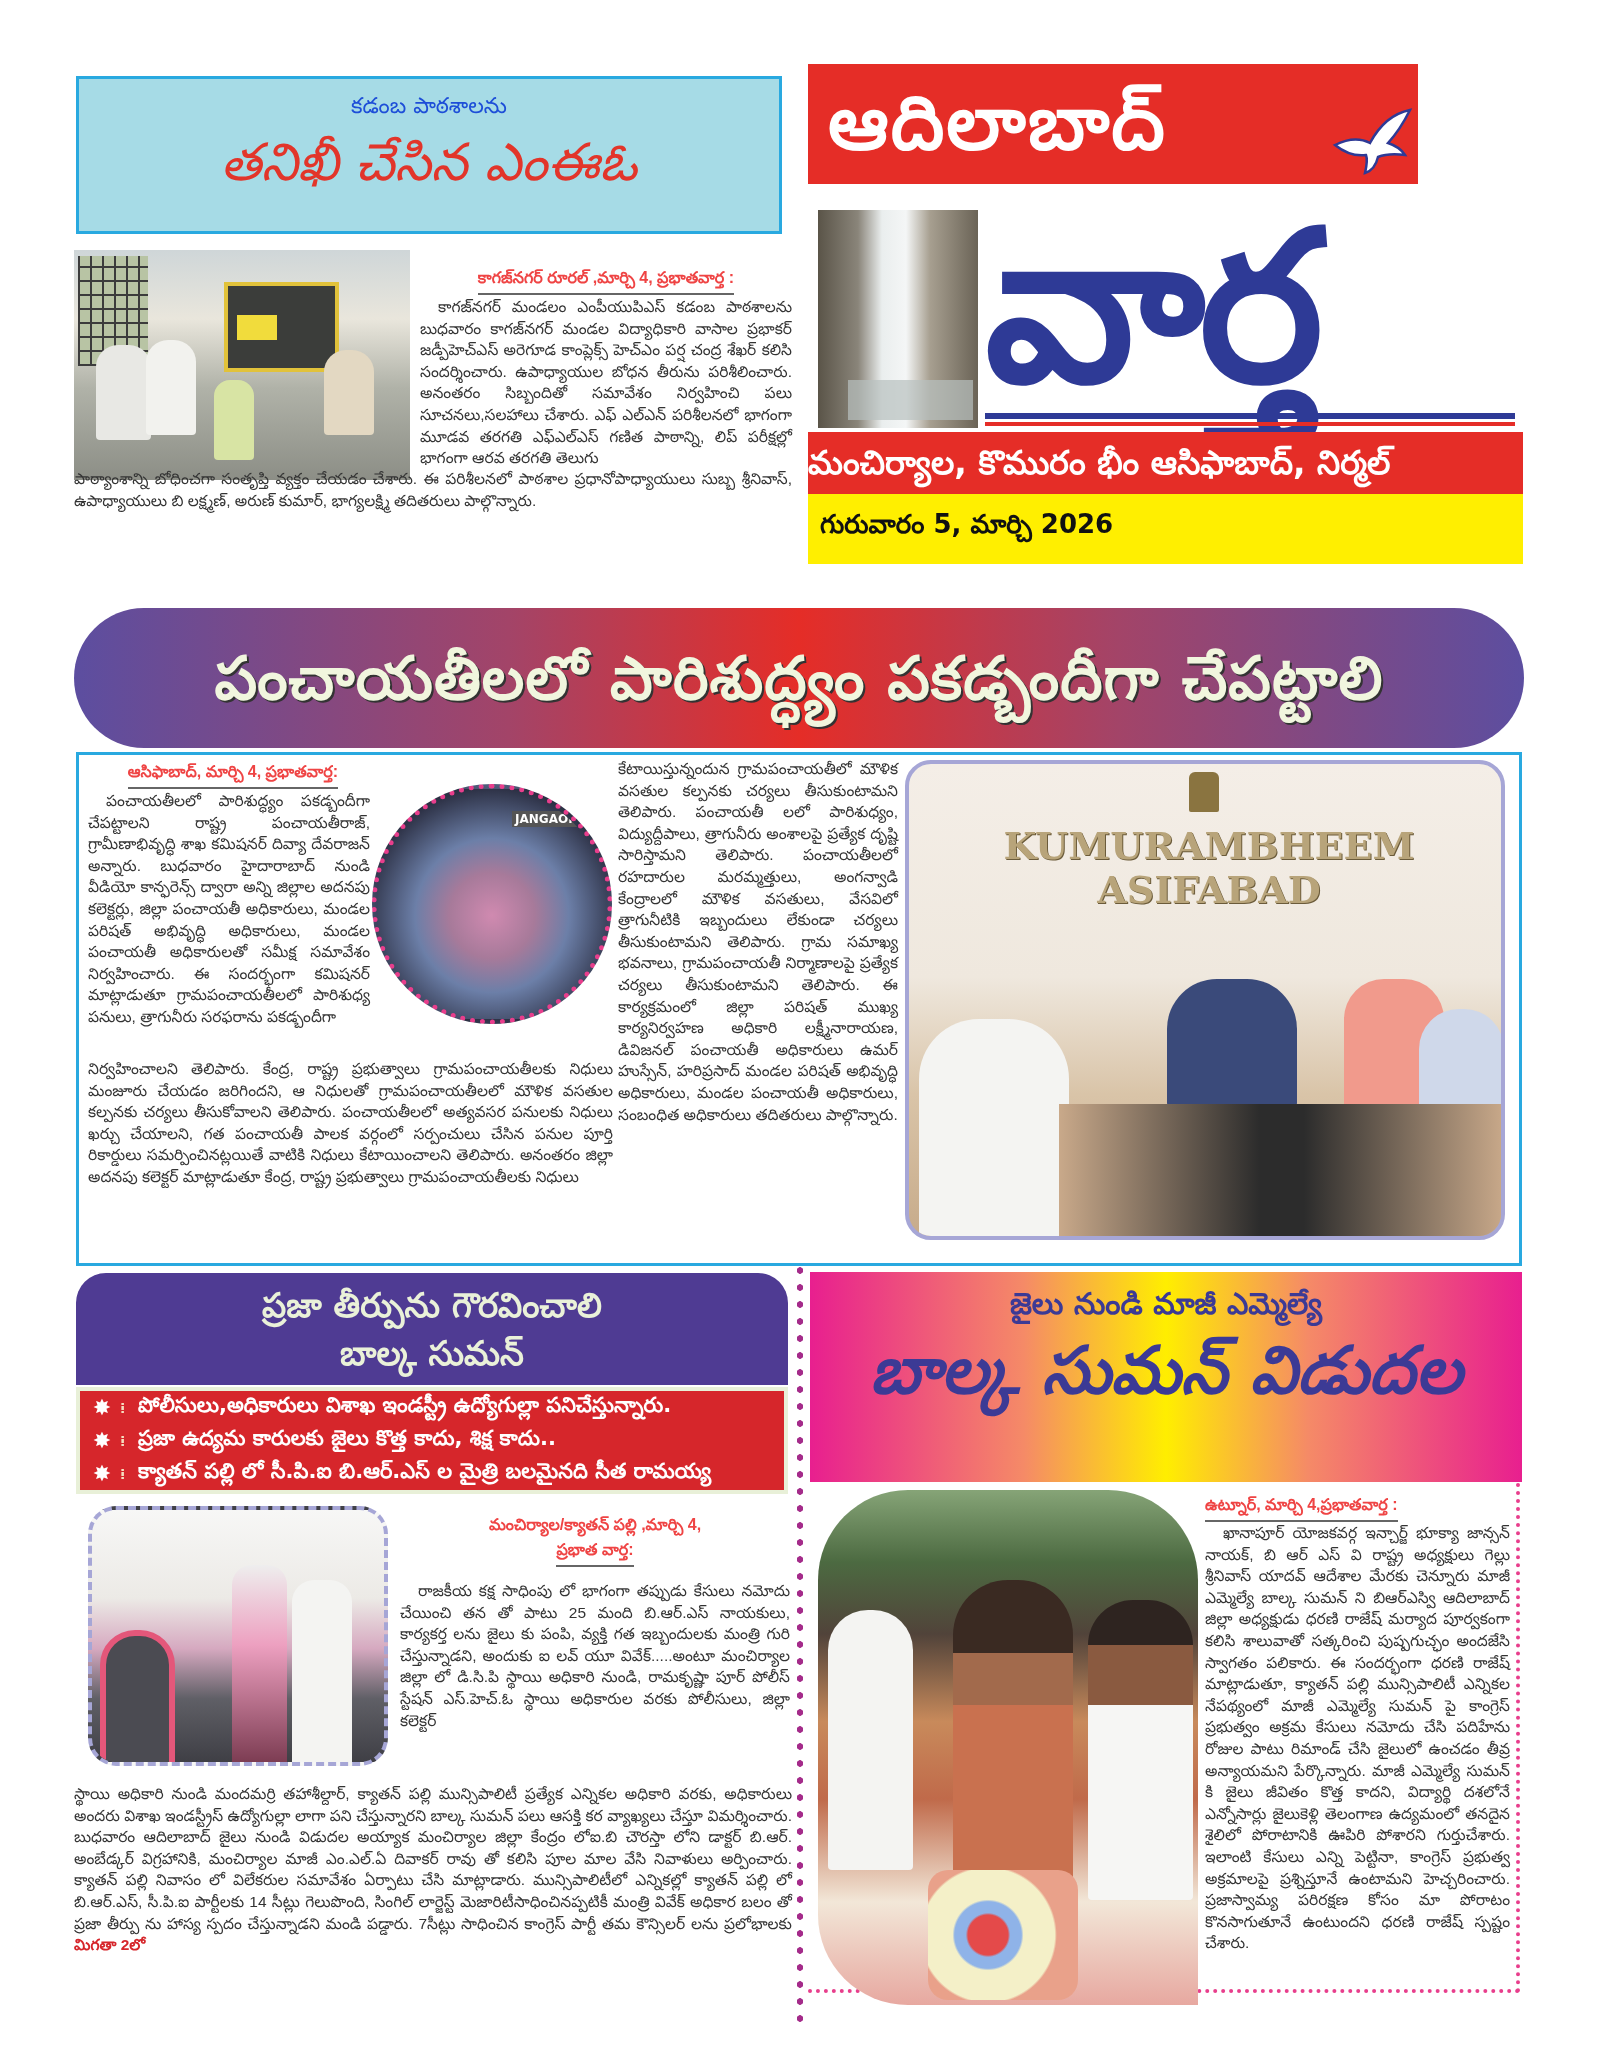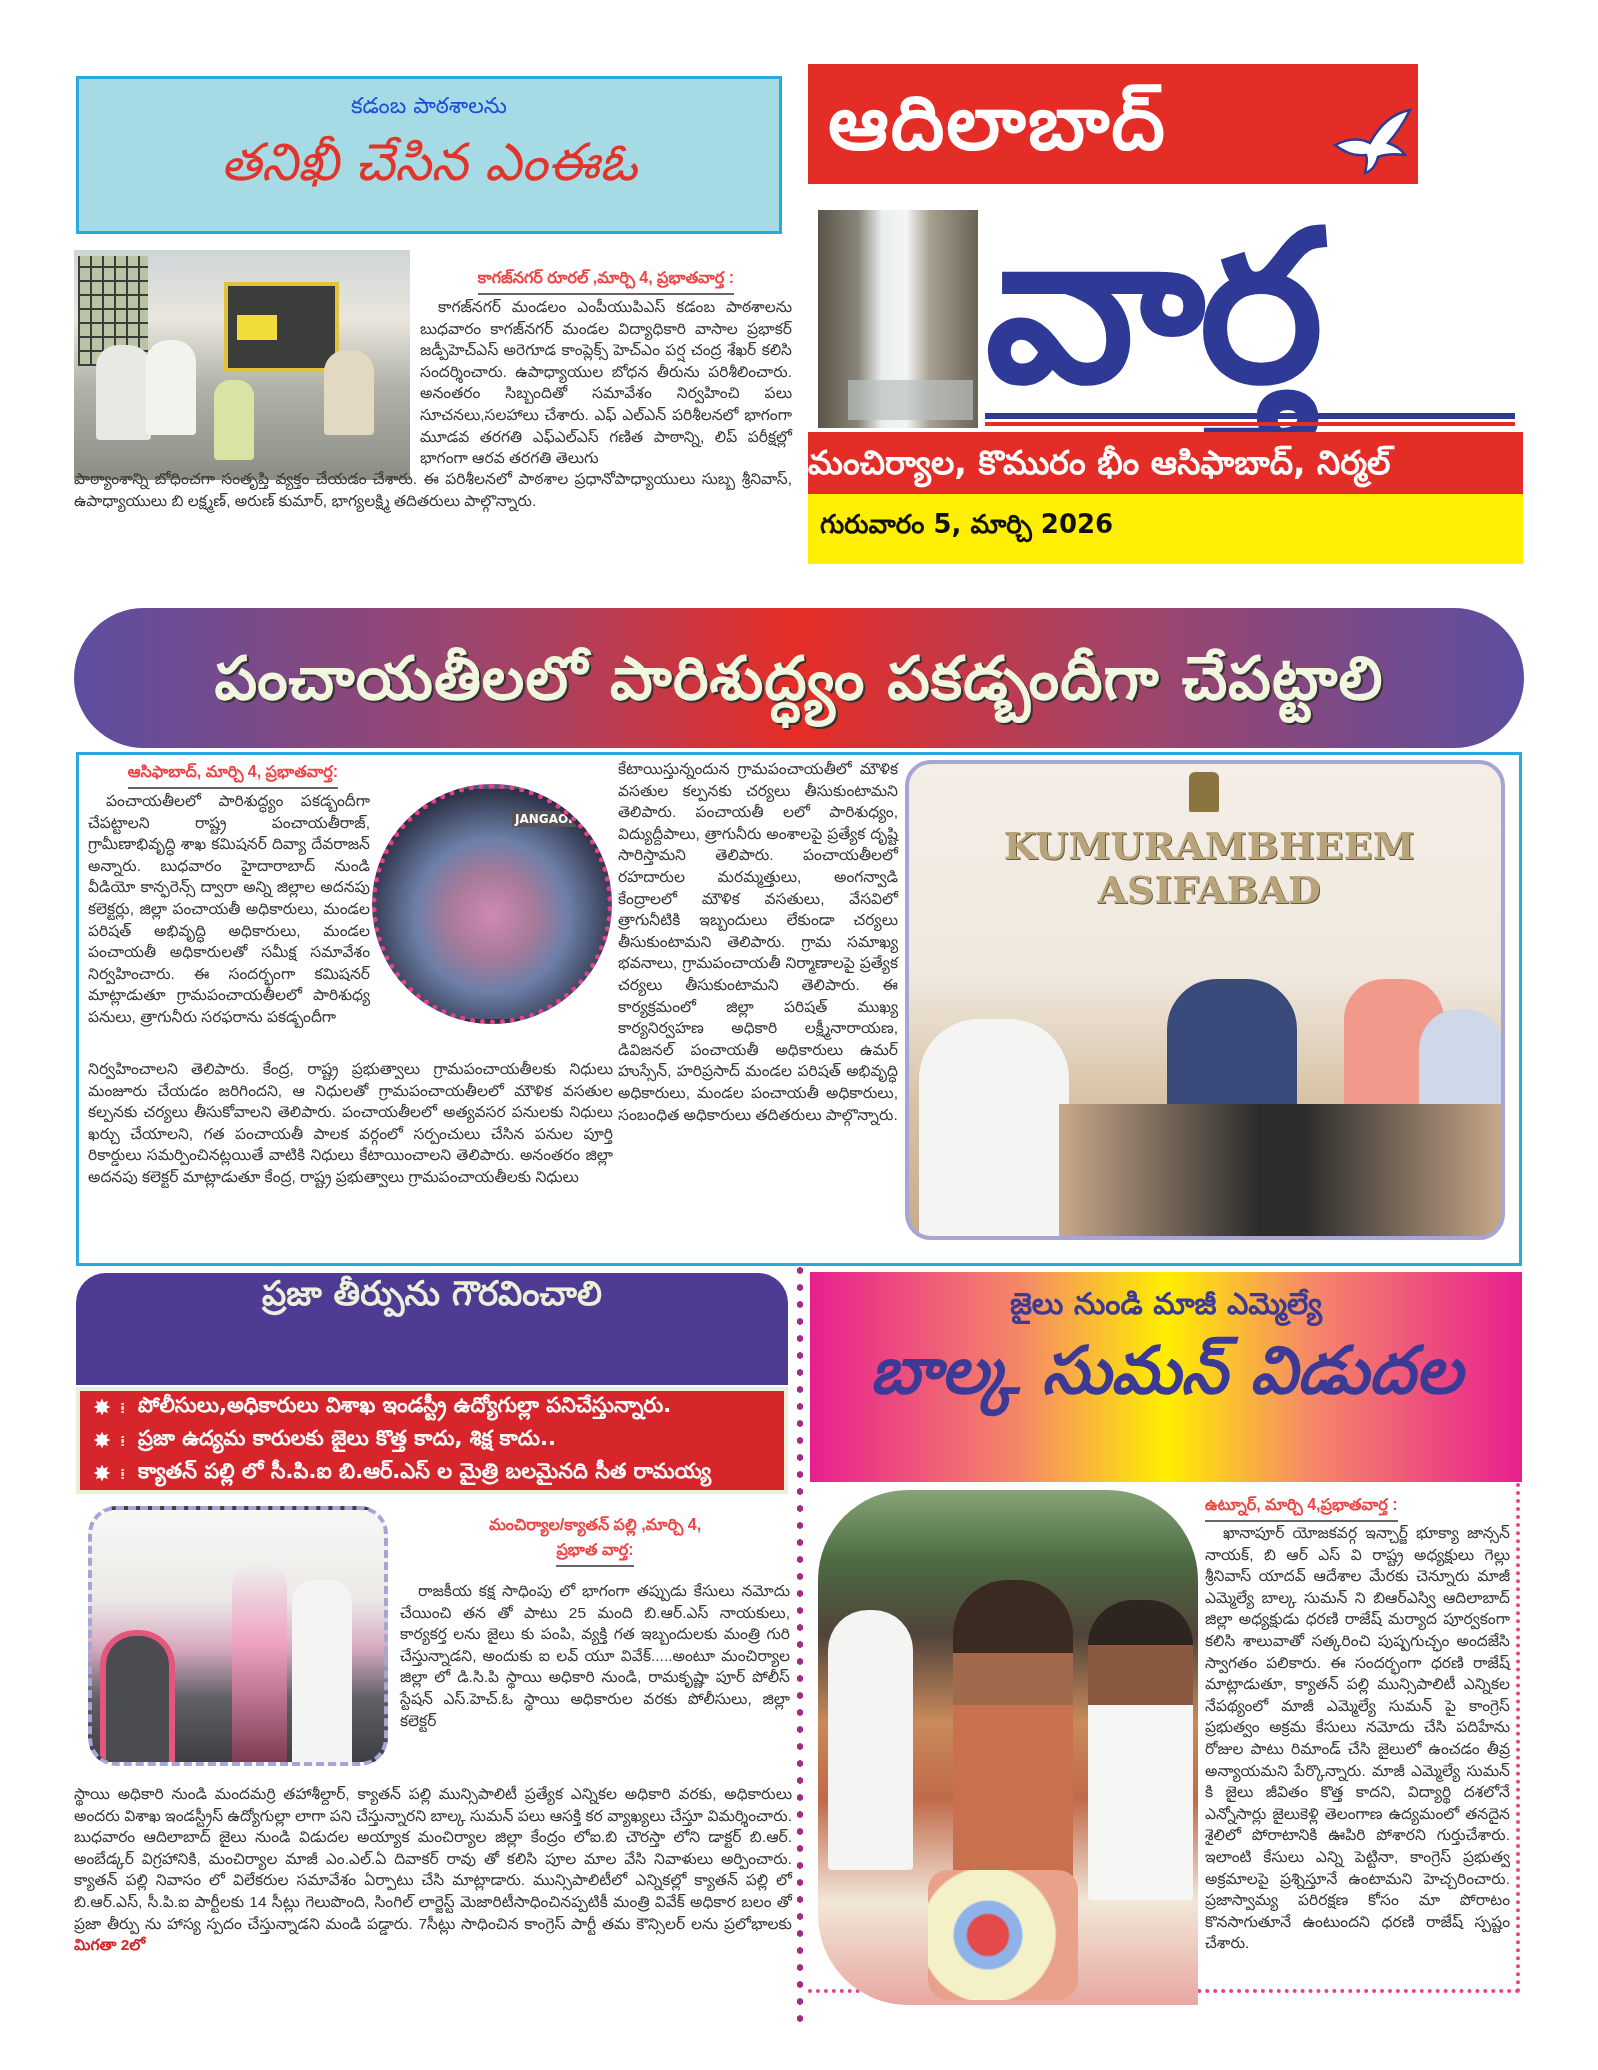--- a/index.html
+++ b/index.html
@@ -27,21 +27,21 @@
 
 #main-headline{left:74px;top:608px;width:1450px;height:140px;border-radius:70px;background:linear-gradient(90deg,#5c4ea0 0%,#a34468 30%,#e52d27 50%,#a34468 72%,#5c4ea0 100%)}
 #main-headline-text{color:#f1f6de;font-size:60px;font-weight:bold;text-align:center;line-height:140px;letter-spacing:1px;text-shadow:2px 2px 0 #333}
 
 #panchayat-frame{left:76px;top:752px;width:1446px;height:514px;border:3px solid #29a9e0}
 #commissioner-photo{left:372px;top:784px;width:240px;height:240px;border-radius:50%;border:5px dotted #e83e8c;background:radial-gradient(circle at 50% 55%,#d08ab0 0%,#a77a9a 25%,#6c7fa8 45%,#2c3044 75%,#1a1c26 100%)}
 #meeting-photo{left:905px;top:760px;width:600px;height:480px;border:4px solid #a6a6d6;border-radius:26px;background:linear-gradient(180deg,#f4eee7 0%,#efe8de 45%,#d9c4a8 70%,#c7ab8a 100%)}
 #meeting-sign{left:90px;top:60px;width:420px;text-align:center;font-family:"DejaVu Serif",serif;font-weight:bold;color:#b8a47a;font-size:38px;line-height:44px;text-shadow:1px 1px 0 #6b5b3a}
 
 #praja-head{left:76px;top:1273px;width:712px;height:112px;background:#4f3b93;border-radius:30px 30px 0 0;color:#eaf1d9;text-align:center}
-#praja-title1{font-size:34px;font-weight:bold;}
+#praja-title1{font-size:34px;font-weight:bold;margin-top:12px}
 #praja-title2{font-size:34px;font-weight:bold}
 #bullets-box{left:76px;top:1387px;width:712px;height:107px;background:#e8f0d8;padding:4px}
 #bullets-inner{width:100%;height:100%;background:#d6262b}
 .bullet-row{display:flex;align-items:center;height:33px;color:#fff;font-size:21px;font-weight:bold;padding-left:4px}
 .bullet-star{color:#fff;font-size:22px;width:36px;text-align:center}
 .bullet-dots{color:#f5dfc0;width:18px;font-size:14px}
 #statue-photo{left:88px;top:1506px;width:300px;height:260px;border:4px dashed #a6a6d6;border-radius:28px;background:linear-gradient(180deg,#f7f7f6 0%,#eceae6 35%,#d6a9c0 55%,#5f5f66 75%,#3f3f45 100%)}
 
 #release-head{left:810px;top:1272px;width:712px;height:210px;background:linear-gradient(90deg,#e81f8f 0%,#f58a67 30%,#ffee00 50%,#f58a67 70%,#e81f8f 100%);text-align:center;color:#3c3a95}
 #release-kicker{font-size:30px;font-weight:bold;margin-top:14px}
@@ -112,20 +112,21 @@
   <div class="abs" style="left:280px;top:8px;width:30px;height:40px;background:#8a7440;border-radius:6px 6px 2px 2px"></div>
   <div class="abs" style="left:258px;top:215px;width:130px;height:130px;background:#3a4a7a;border-radius:50px 50px 6px 6px"></div>
   <div class="abs" style="left:10px;top:255px;width:150px;height:220px;background:#f4f4f2;border-radius:60px 60px 4px 4px"></div>
   <div class="abs" style="left:435px;top:215px;width:100px;height:130px;background:#f19a8c;border-radius:40px 40px 4px 4px"></div>
   <div class="abs" style="left:510px;top:245px;width:85px;height:140px;background:#cfd8ea;border-radius:40px 40px 4px 4px"></div>
   <div class="abs" style="left:150px;top:340px;width:445px;height:140px;background:linear-gradient(90deg,#c9a98a,#2c2c2c 45%,#2c2c2c 55%,#c9a98a)"></div>
 </div>
 
 <div id="praja-head" class="abs">
   <div id="praja-title1">ప్రజా తీర్పును గౌరవించాలి</div>
+  <div id="praja-title2">బాల్క సుమన్</div>
 </div>
 <div id="bullets-box" class="abs">
   <div id="bullets-inner">
     <div class="bullet-row">
       <span class="bullet-star">✸</span>
       <span class="bullet-dots">⁞</span>
       <span>పోలీసులు,అధికారులు విశాఖ ఇండస్ట్రీ ఉద్యోగుల్లా పనిచేస్తున్నారు.</span>
     </div>
     <div class="bullet-row">
       <span class="bullet-star">✸</span>

